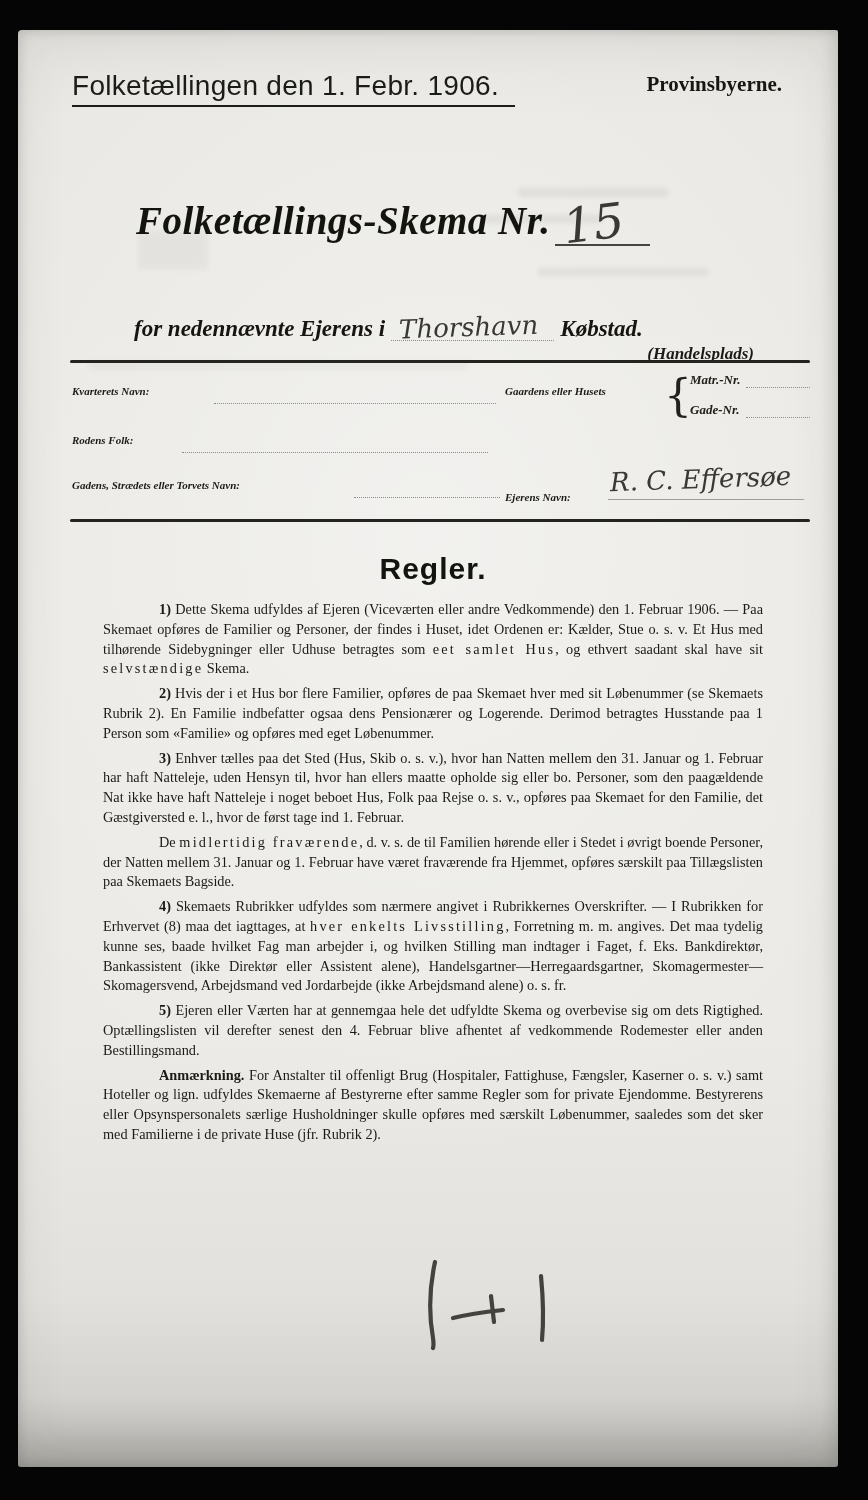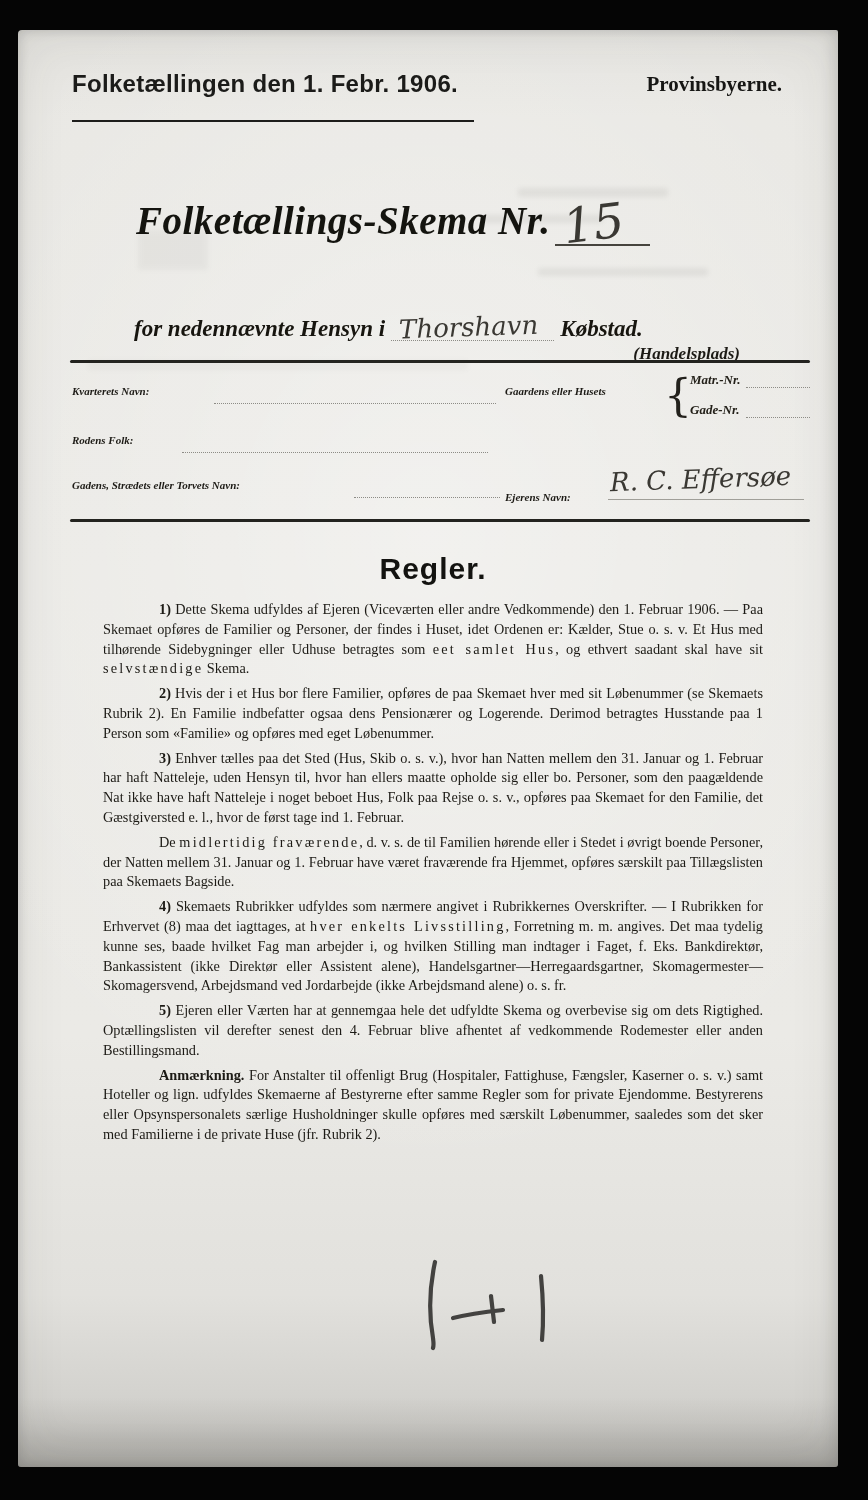--- a/index.html
+++ b/index.html
@@ -13,35 +13,35 @@
     border-radius:4px 2px 3px 3px;
     box-shadow: inset 0 0 50px rgba(60,58,52,0.10), inset -5px 0 14px rgba(0,0,0,0.10), inset 4px 0 10px rgba(0,0,0,0.07);
   }
   .paper::after{content:"";position:absolute;left:0;right:0;bottom:0;height:70px;
     background:linear-gradient(0deg, rgba(105,103,97,0.28), rgba(105,103,97,0.0));
     border-radius:0 0 3px 3px;pointer-events:none;}
   
   .ghost{position:absolute;background:#6b6a66;opacity:0.10;filter:blur(2.5px);border-radius:2px;}
   
   .hdr-left{position:absolute;left:54px;top:40px;
-    font-family:"Liberation Sans",sans-serif;font-weight:bold;font-size:24px;color:#1b1b19;
-    letter-spacing:0.3px;border-bottom:2.5px solid #1d1d1b;padding:0 16px 22px 0;}
+    font-family:"Liberation Sans",sans-serif;font-weight:normal;font-size:28px;color:#1b1b19;
+    letter-spacing:0.3px;border-bottom:2.5px solid #1d1d1b;padding:0 16px 3px 0;}
   .hdr-right{position:absolute;right:56px;top:42px;
     font-family:"Liberation Serif",serif;font-weight:bold;font-size:21px;color:#161614;}
   
   .title-row{position:absolute;left:118px;top:168px;white-space:nowrap;color:#14140f;}
   .title-printed{font-family:"Liberation Serif",serif;font-style:italic;font-weight:bold;font-size:39px;letter-spacing:0.5px;}
   .nr-underline{display:inline-block;border-bottom:2px solid #46443e;padding:0 26px 0 8px;margin-left:4px;vertical-align:-6px;}
   .hand{font-family:"DejaVu Serif",serif;font-style:italic;color:#3a3833;}
   .hand-number{display:inline-block;font-size:48px;transform:rotate(-7deg);line-height:0.8;}
   .subtitle-row{position:absolute;left:116px;top:284px;white-space:nowrap;color:#17150f;}
   .subtitle-printed{font-family:"Liberation Serif",serif;font-style:italic;font-weight:bold;font-size:23px;}
   .place-underline{display:inline-block;border-bottom:1.5px dotted #8d8c86;padding:0 16px 0 8px;margin:0 6px;}
   .hand-place{display:inline-block;font-size:26px;transform:rotate(-2deg);line-height:1;}
-  .handelsplads{position:absolute;right:98px;top:314px;
+  .handelsplads{position:absolute;right:84px;top:314px;
     font-family:"Liberation Serif",serif;font-style:italic;font-weight:bold;font-size:17px;color:#1c1a15;}
   
   .rule{position:absolute;left:52px;right:28px;height:3px;background:#23231f;border-radius:2px;}
   .rule-top{top:330px;}
   .rule-bottom{top:489px;}
   
   .flabel{position:absolute;font-family:"Liberation Serif",serif;font-style:italic;font-weight:bold;
     color:#1d1b16;font-size:11px;white-space:nowrap;}
   .fline{position:absolute;border-bottom:1.5px dotted #8d8c86;height:1px;}
   .brace{position:absolute;font-family:"DejaVu Serif",serif;font-size:44px;font-weight:normal;color:#23211c;line-height:1;}
@@ -74,21 +74,21 @@
     <div class="ghost" style="left:70px;top:330px;width:380px;height:10px;opacity:0.05;"></div>
 
     <div class="hdr-left">Folketællingen den 1. Febr. 1906.</div>
     <div class="hdr-right">Provinsbyerne.</div>
 
     <div class="title-row">
       <span class="title-printed">Folketællings-Skema Nr.</span><span class="nr-underline"><span class="hand hand-number">15</span></span>
     </div>
 
     <div class="subtitle-row">
-      <span class="subtitle-printed">for nedennævnte Hensyn i</span><span class="place-underline"><span class="hand hand-place">Thorshavn</span></span><span class="subtitle-printed">Købstad.</span>
+      <span class="subtitle-printed">for nedennævnte Ejerens i</span><span class="place-underline"><span class="hand hand-place">Thorshavn</span></span><span class="subtitle-printed">Købstad.</span>
     </div>
     <div class="handelsplads">(Handelsplads)</div>
 
     <div class="rule rule-top"></div>
 
     <div class="flabel" style="left:54px;top:355px;">Kvarterets Navn:</div>
     <div class="fline" style="left:196px;top:372px;width:282px;"></div>
 
     <div class="flabel" style="left:487px;top:355px;">Gaardens eller Husets</div>
     <div class="brace" style="left:646px;top:344px;">{</div>

